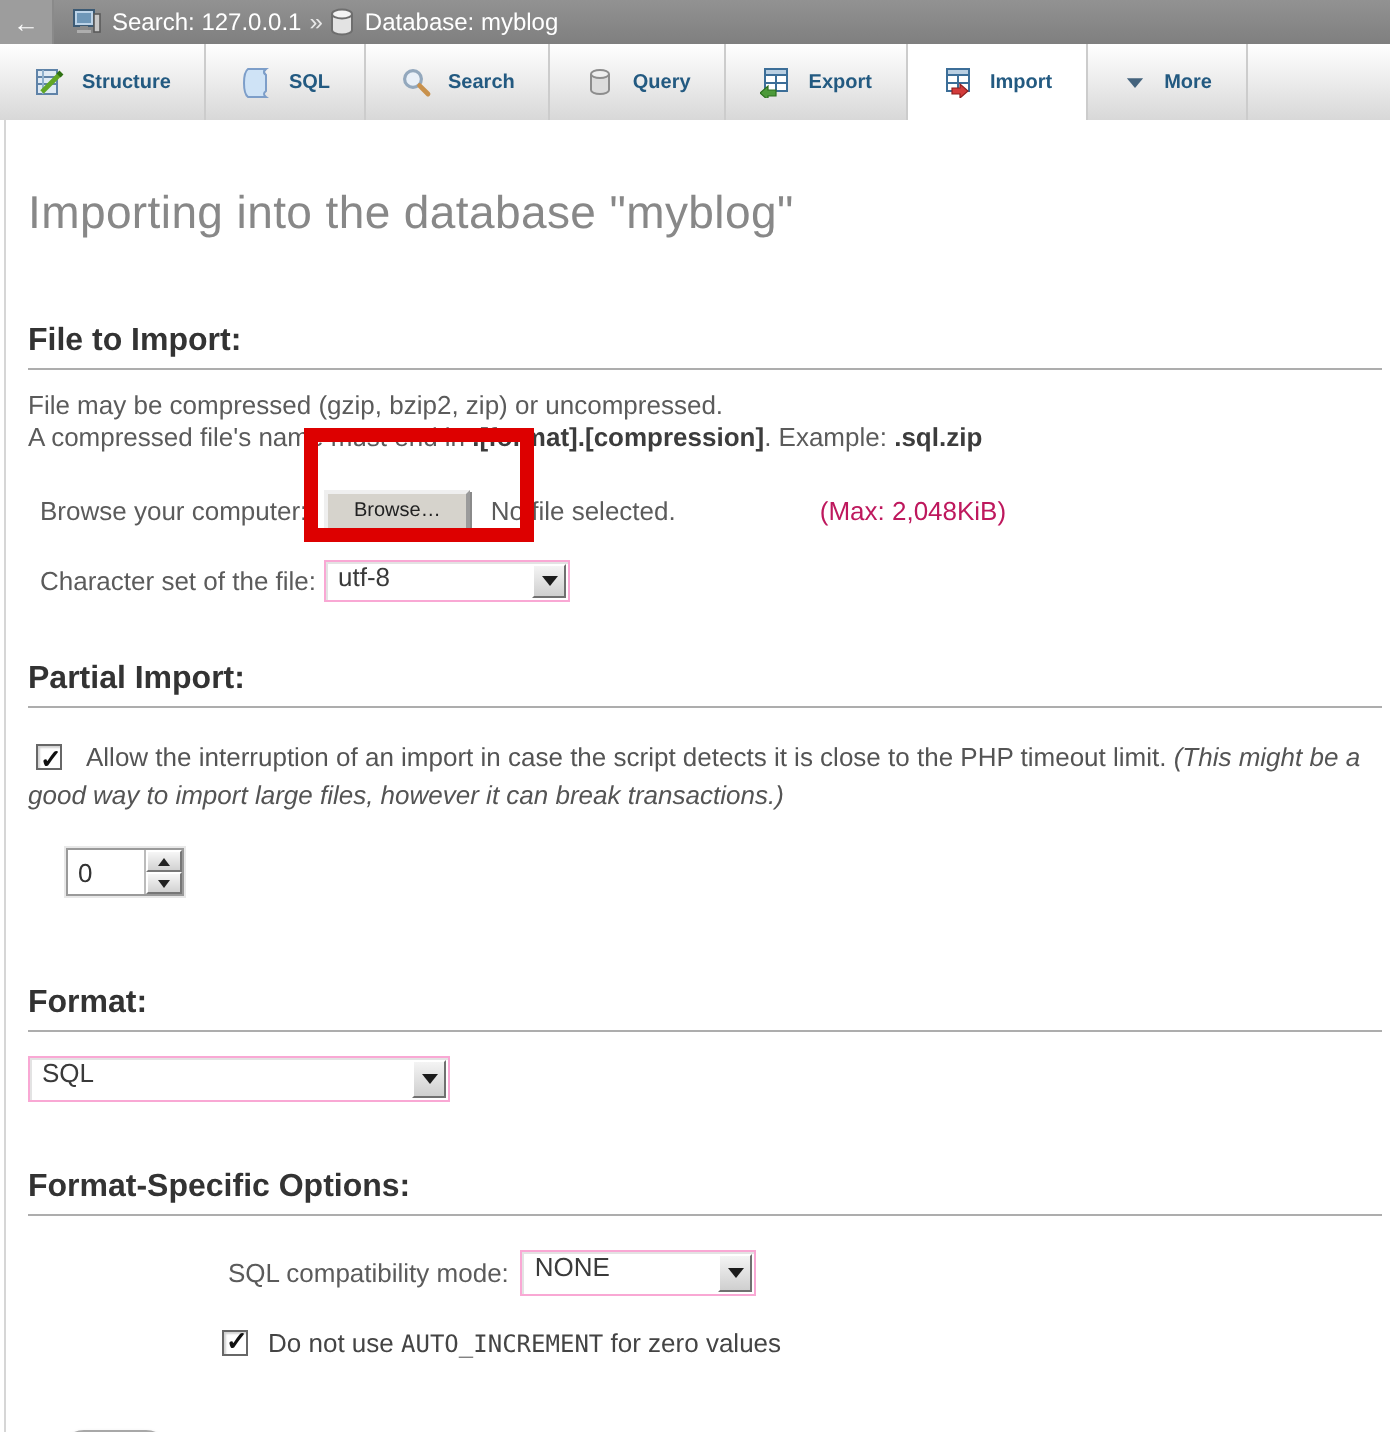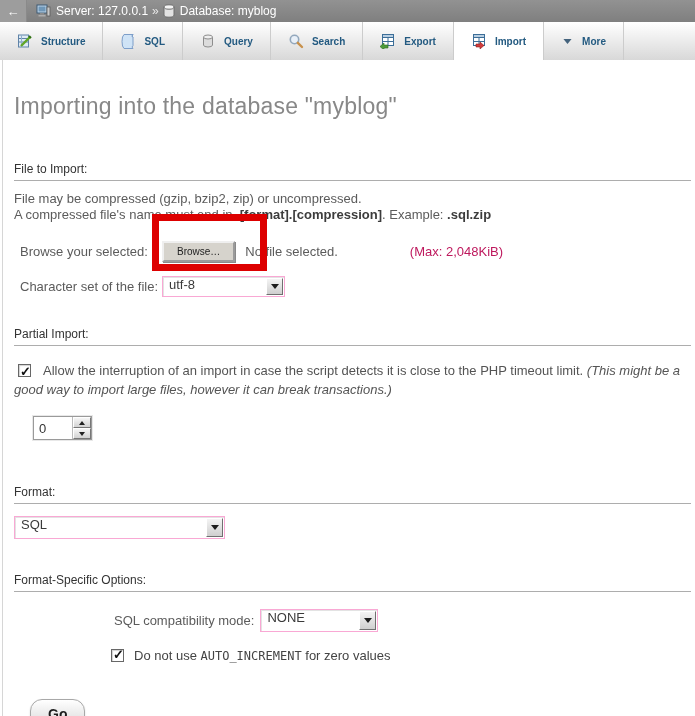--- a/index.html
+++ b/index.html
@@ -18,21 +18,21 @@
   .tab{display:flex;align-items:center;gap:8px;padding:0 17px;border-right:1px solid #cccccc;cursor:pointer;}
   .tab-label{color:#235a81;font-weight:bold;font-size:10px;}
   .tab.active{background:#ffffff;}
   .tab-icon{width:16px;height:16px;display:inline-block;}
 
   
   .left-rule{position:absolute;left:2px;top:60px;bottom:0;width:1px;background:#d6d6d6;}
   .content{padding:0 4px 0 14px;}
   .page-title{margin-top:33px;font-size:23px;font-weight:normal;color:#888;letter-spacing:.2px;}
 
-  .section-heading{margin-top:42px;font-weight:normal;font-size:12px;color:#333;border-bottom:1px solid #adadad;padding-bottom:4px;}
+  .section-heading{margin-top:42px;font-weight:bold;font-size:16px;color:#333;border-bottom:1px solid #adadad;padding-bottom:4px;}
   .section-heading.tight{margin-top:30px;}
   .section-heading.mid{margin-top:45px;}
   .section-heading.fso{margin-top:34px;}
 
   .desc{margin-top:10px;line-height:16px;color:#5b5b5b;}
   .desc b{color:#3c3c3c;margin-top:44px;}
 
   .row{display:flex;align-items:center;}
   .browse-row{margin-top:15px;padding-left:6px;height:26px;}
   .field-label{display:inline-block;width:142px;color:#5b5b5b;}
@@ -85,21 +85,21 @@
     <span>←</span>
   </div>
   <div class="crumb">
     <svg class="bc-icon" width="15" height="14" viewBox="0 0 15 14">
       <rect x="1" y="1" width="10" height="8" fill="#bcd3e8" stroke="#3c5a74"></rect>
       <rect x="2.5" y="2.5" width="7" height="5" fill="#6f97b8"></rect>
       <rect x="11" y="3" width="3" height="9" fill="#c9c9c9" stroke="#5a5a5a" stroke-width="0.8"></rect>
       <rect x="4" y="9" width="4" height="2" fill="#8b8b8b"></rect>
       <rect x="2.5" y="11" width="7" height="1.5" fill="#aeaeae"></rect>
     </svg>
-    <span>Server: 127.0.0.1</span>
+    <span>Search: 127.0.0.1</span>
   </div>
   <span class="crumb-sep">»</span>
   <div class="crumb" style="margin-left:0">
     <svg class="bc-icon" width="12" height="14" viewBox="0 0 12 14">
       <path d="M1 3 v8 a5 2.2 0 0 0 10 0 v-8" fill="#e3e3e3" stroke="#6e6e6e"></path>
       <ellipse cx="6" cy="3" rx="5" ry="2.2" fill="#f4f4f4" stroke="#6e6e6e"></ellipse>
     </svg>
     <span>Database: myblog</span>
   </div>
 </div>
@@ -118,31 +118,31 @@
   </div>
   <div class="tab">
     <svg class="tab-icon" viewBox="0 0 16 16">
       <path d="M4 1.5 h9 q-2 1.5 0 3 v8 q-2 1.5 0 3 h-9 q-2-1.5-2-7 t2-7 z" fill="#cfe3f6" stroke="#7d9ec9"></path>
       <path d="M13 1.5 q-2 1.5 0 3" fill="none" stroke="#7d9ec9"></path>
     </svg>
     <span class="tab-label">SQL</span>
   </div>
   <div class="tab">
     <svg class="tab-icon" viewBox="0 0 16 16">
+      <circle cx="6.5" cy="6.5" r="4.2" fill="#e9f0f8" stroke="#93a8bd" stroke-width="1.6"></circle>
+      <line x1="9.8" y1="9.8" x2="14" y2="14" stroke="#c8914c" stroke-width="2.4" stroke-linecap="round"></line>
+    </svg>
+    <span class="tab-label">Search</span>
+  </div>
+  <div class="tab">
+    <svg class="tab-icon" viewBox="0 0 16 16">
       <path d="M3.5 4 v8 a4.5 2 0 0 0 9 0 v-8" fill="#dcdcdc" stroke="#8d8d8d"></path>
       <ellipse cx="8" cy="4" rx="4.5" ry="2" fill="#efefef" stroke="#8d8d8d"></ellipse>
     </svg>
     <span class="tab-label">Query</span>
-  </div>
-  <div class="tab">
-    <svg class="tab-icon" viewBox="0 0 16 16">
-      <circle cx="6.5" cy="6.5" r="4.2" fill="#e9f0f8" stroke="#93a8bd" stroke-width="1.6"></circle>
-      <line x1="9.8" y1="9.8" x2="14" y2="14" stroke="#c8914c" stroke-width="2.4" stroke-linecap="round"></line>
-    </svg>
-    <span class="tab-label">Search</span>
   </div>
   <div class="tab">
     <svg class="tab-icon" viewBox="0 0 16 16">
       <rect x="2.5" y="1.5" width="11" height="11" fill="#ffffff" stroke="#3c6e98"></rect>
       <rect x="2.5" y="1.5" width="11" height="3" fill="#b9cfe2" stroke="#3c6e98"></rect>
       <line x1="8" y1="4.5" x2="8" y2="12.5" stroke="#3c6e98"></line>
       <line x1="2.5" y1="8.5" x2="13.5" y2="8.5" stroke="#3c6e98"></line>
       <path d="M8 11 l4 0 0-2 4 3.5 -4 3.5 0-2 -4 0 z" fill="#4d9a3a" stroke="#2c6e1e" stroke-width="0.6" transform="translate(16,26) scale(-1,-1)"></path>
     </svg>
     <span class="tab-label">Export</span>
@@ -171,21 +171,21 @@
 
   <h2 class="page-title">Importing into the database "myblog"</h2>
 
   <div class="section-heading">File to Import:</div>
   <p class="desc">
     <span>File may be compressed (gzip, bzip2, zip) or uncompressed.</span><br>
     <span>A compressed file's name must end in </span><b>.[format].[compression]</b><span>. Example: </span><b>.sql.zip</b>
   </p>
 
   <div class="row browse-row">
-    <span class="field-label">Browse your selected:</span>
+    <span class="field-label">Browse your computer:</span>
     <button class="win-btn">Browse…</button>
     <span class="no-file">No file selected.</span>
     <span class="max-size">(Max: 2,048KiB)</span>
   </div>
 
   <div class="row charset-row">
     <span class="field-label">Character set of the file:</span>
     <div class="select charset">
       <span>utf-8</span>
       <span class="arrow-btn">

